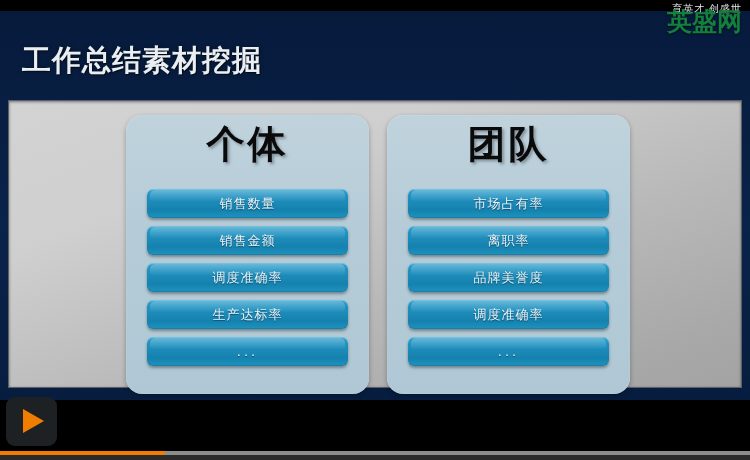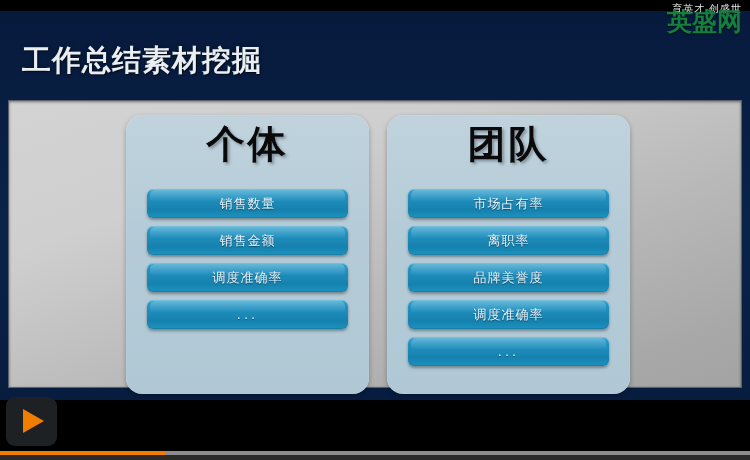--- a/index.html
+++ b/index.html
@@ -252,20 +252,23 @@
             <div class="pill">
               <span class="pill-label">销售数量</span>
             </div>
             <div class="pill">
               <span class="pill-label">销售金额</span>
             </div>
             <div class="pill">
               <span class="pill-label">调度准确率</span>
             </div>
             <div class="pill">
+              <span class="pill-label">生产达标率</span>
+            </div>
+            <div class="pill">
               <span class="pill-label is-ellipsis">...</span>
             </div>
           </div>
         </div>
 
         <div class="card card--right">
           <div class="card-title">团队</div>
           <div class="pill-list">
             <div class="pill">
               <span class="pill-label">市场占有率</span>

